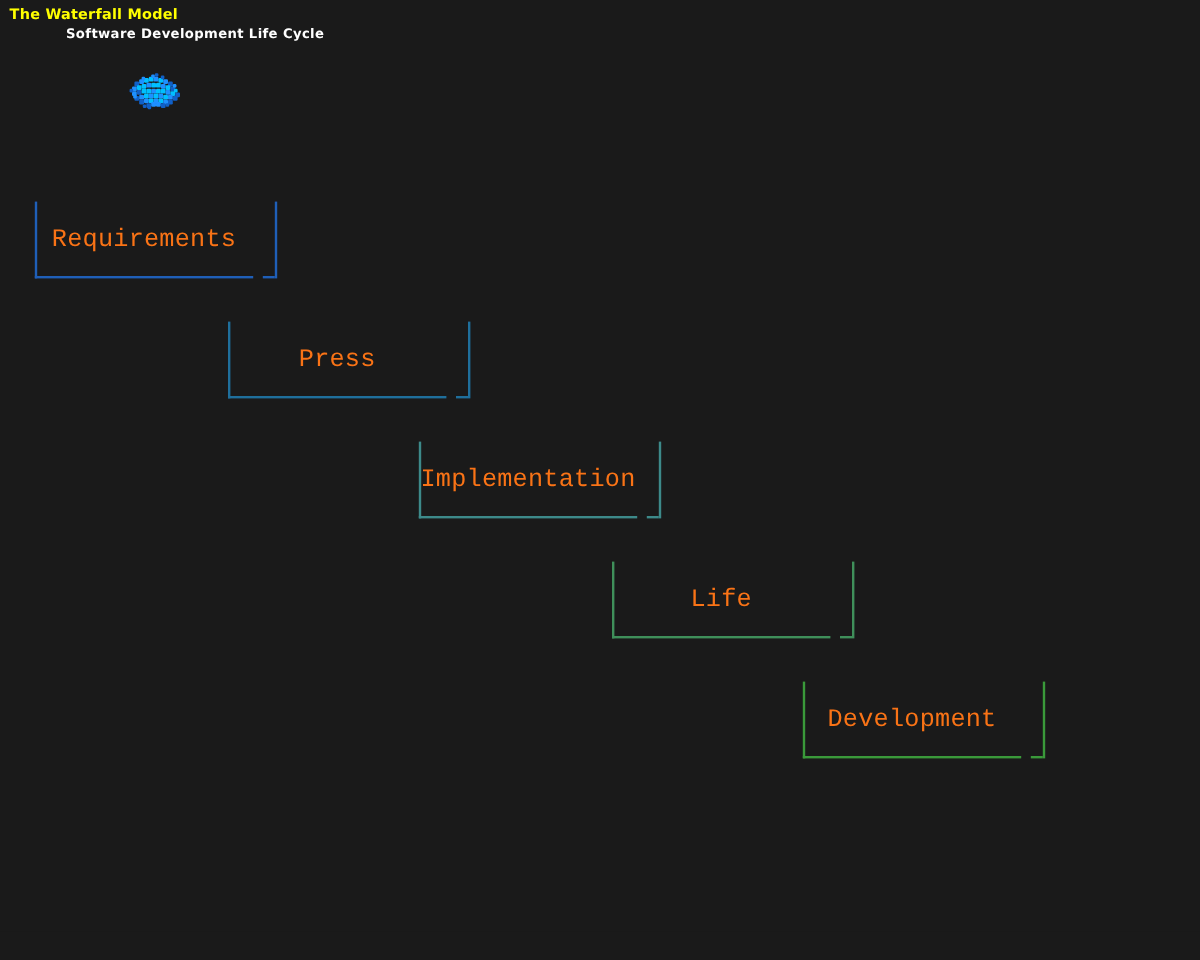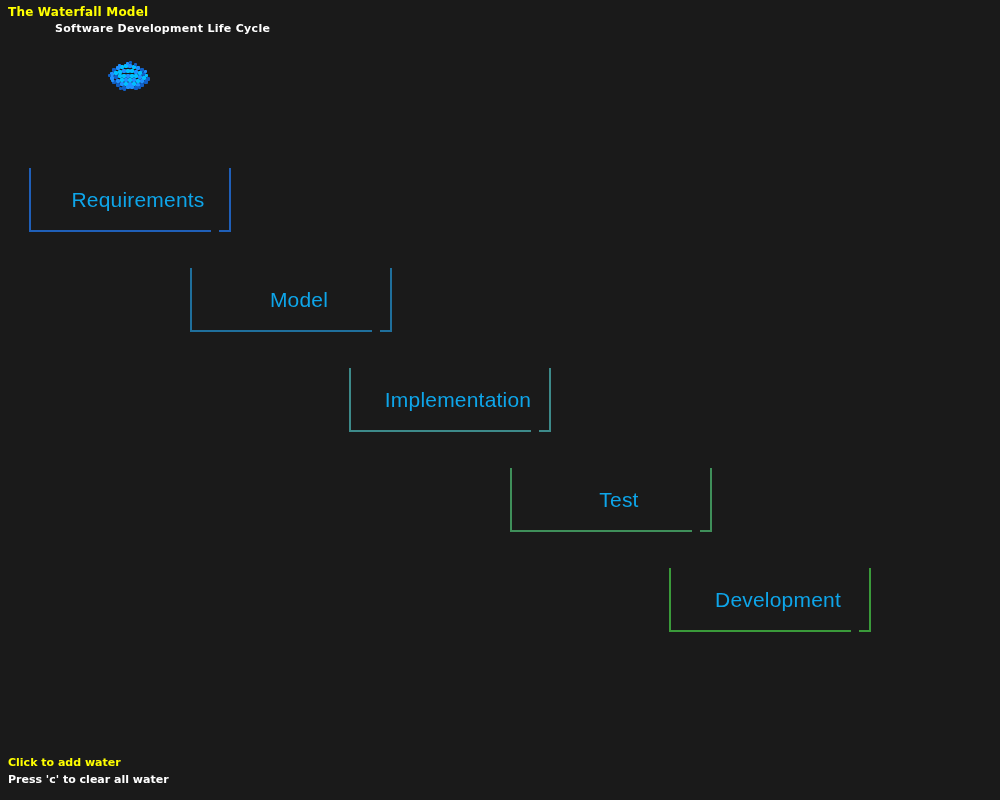--- a/index.html
+++ b/index.html
@@ -109,28 +109,27 @@
 
   .stage-label {
     position: absolute;
     left: 0;
     top: 0;
     width: 100%;
     height: 100%;
     display: flex;
     align-items: center;
     justify-content: center;
-    color: #0ea5e9;
-    font-family: Liberation Sans, sans-serif;
+    color: #f97316;
+    font-family: Liberation Mono, monospace;
     font-size: 21px;
     font-weight: 400;
     letter-spacing: 0.2px;
     white-space: nowrap;
     user-select: none;
-    padding-left: 18px;
   }
 
   
   #water-layer {
     position: absolute;
     left: 0; top: 0;
     width: 1000px;
     height: 800px;
     pointer-events: none;
   }
@@ -216,43 +215,39 @@
         <div class="edge edge-bottom" style="width: 182px;"></div>
         <div class="edge edge-right" style="left: 200px;"></div>
         <div class="edge edge-stub" style="left: 190px;"></div>
         <div class="stage-label">Requirements</div>
       </div>
       <div class="stage-step" style="left: 190px; top: 268px; width: 182px; height: 64px; color: rgb(31, 111, 156);">
         <div class="edge edge-left"></div>
         <div class="edge edge-bottom" style="width: 182px;"></div>
         <div class="edge edge-right" style="left: 200px;"></div>
         <div class="edge edge-stub" style="left: 190px;"></div>
-        <div class="stage-label">Model</div>
+        <div class="stage-label">Press</div>
       </div>
       <div class="stage-step" style="left: 349px; top: 368px; width: 182px; height: 64px; color: rgb(61, 138, 138);">
         <div class="edge edge-left"></div>
         <div class="edge edge-bottom" style="width: 182px;"></div>
         <div class="edge edge-right" style="left: 200px;"></div>
         <div class="edge edge-stub" style="left: 190px;"></div>
         <div class="stage-label">Implementation</div>
       </div>
       <div class="stage-step" style="left: 510px; top: 468px; width: 182px; height: 64px; color: rgb(63, 143, 90);">
         <div class="edge edge-left"></div>
         <div class="edge edge-bottom" style="width: 182px;"></div>
         <div class="edge edge-right" style="left: 200px;"></div>
         <div class="edge edge-stub" style="left: 190px;"></div>
-        <div class="stage-label">Test</div>
+        <div class="stage-label">Life</div>
       </div>
       <div class="stage-step" style="left: 669px; top: 568px; width: 182px; height: 64px; color: rgb(58, 154, 58);">
         <div class="edge edge-left"></div>
         <div class="edge edge-bottom" style="width: 182px;"></div>
         <div class="edge edge-right" style="left: 200px;"></div>
         <div class="edge edge-stub" style="left: 190px;"></div>
         <div class="stage-label">Development</div>
       </div>
     </div>
 
-  <div id="footer">
-    <span class="hint-primary">Click to add water</span>
-    <span class="hint-secondary">Press 'c' to clear all water</span>
-  </div>
 
 </div>
 
 </body></html>

